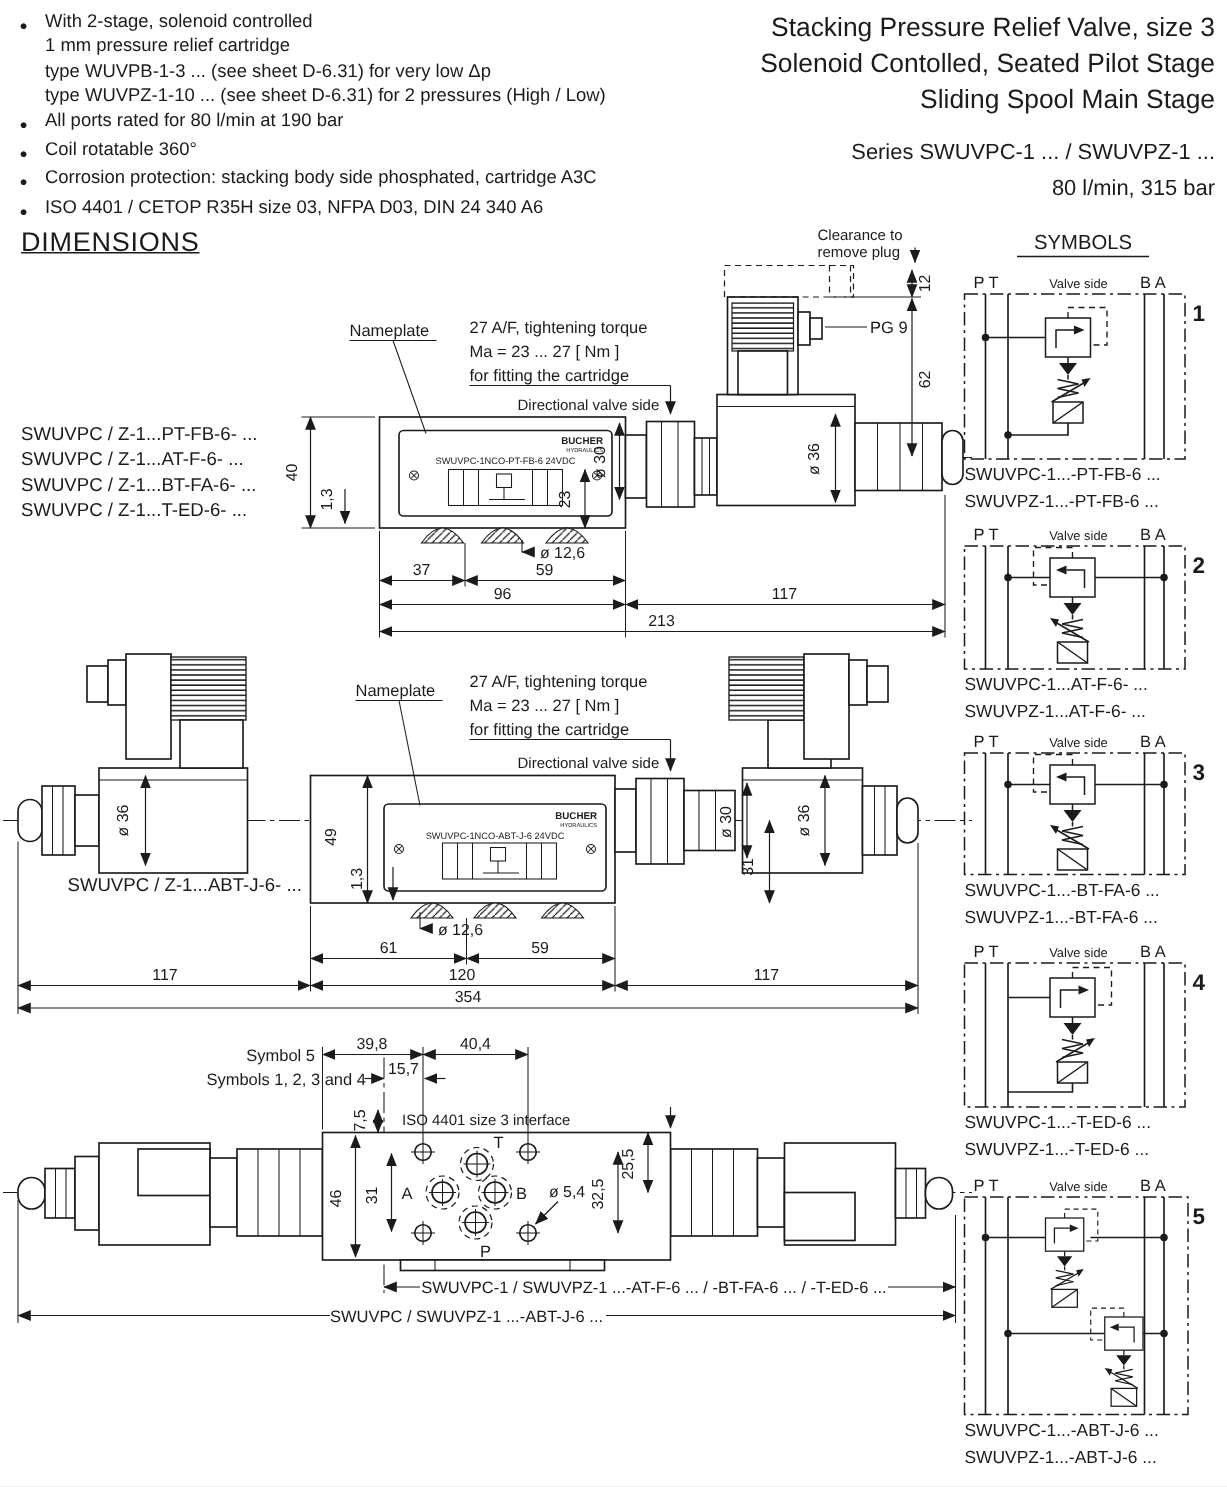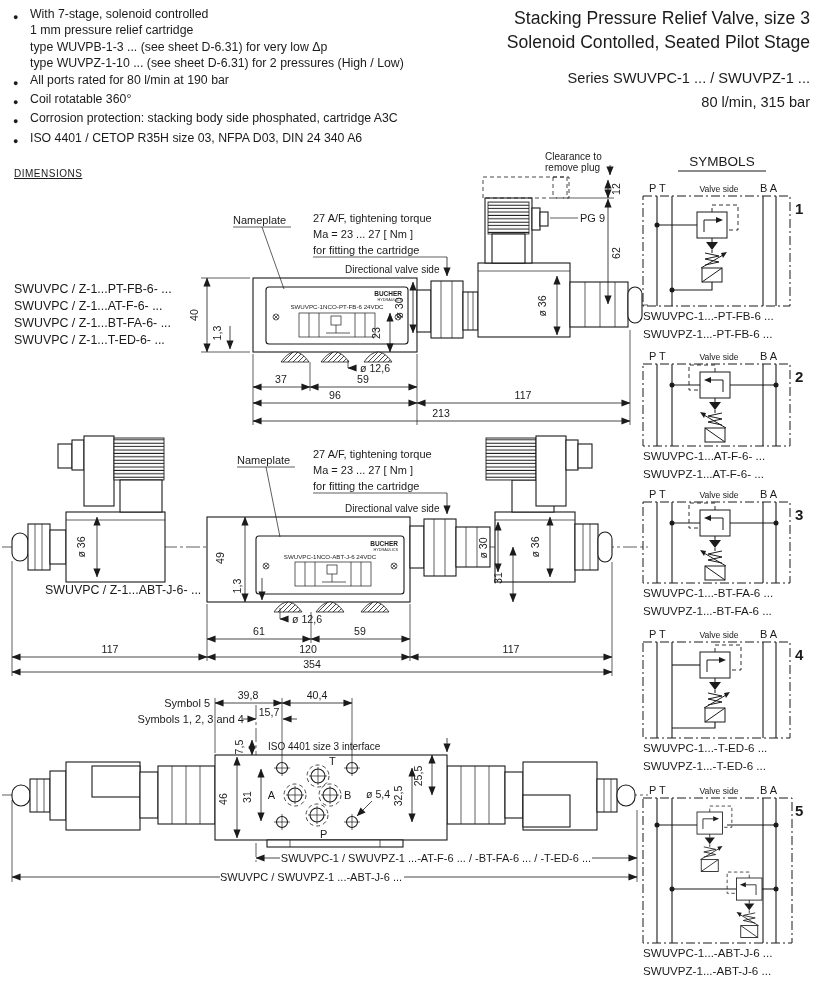--- a/index.html
+++ b/index.html
@@ -9,21 +9,21 @@
   }
   .abs { position:absolute; }
   
   #bullets { left:13px; top:6px; width:430px; font-size:12.3px; line-height:16.4px; }
   .b-row { display:flex; }
   .b-dot { width:17px; font-size:9px; padding-top:3px; }
   
   #titleblock { right:8px; top:6px; width:420px; text-align:right; }
   .t-line { font-size:17.6px; font-weight:normal; line-height:24px; }
   .t-sub  { font-size:14.6px; line-height:24px; }
-  #dim-heading { left:14px; top:168px; font-size:10px; letter-spacing:0.5px; text-decoration:underline; }
+  #dim-heading { left:14px; top:151px; font-size:18px; letter-spacing:0.5px; text-decoration:underline; }
   
   svg { position:absolute; overflow:visible; }
   svg text { fill:#1b1b1b; font-family:"Liberation Sans", sans-serif; }
   .dim  { font-size:10.6px; }
   .lbl  { font-size:12.4px; }
   .note { font-size:11px; }
   .sm   { font-size:10px; }
   .tiny { font-size:6.2px; }
   .brand{ font-size:6.5px; font-weight:bold; }
   .brand2{ font-size:3.8px; }
@@ -41,21 +41,21 @@
 </style>
 </head>
 <body>
 
 <div id="page">
 
   <div id="bullets" class="abs">
     <div class="b-row">
       <span class="b-dot">●</span>
       <div>
-        <div>With 7-stage, solenoid controlled</div>
+        <div>With 2-stage, solenoid controlled</div>
         <div>1 mm pressure relief cartridge</div>
         <div>type WUVPB-1-3 ... (see sheet D-6.31) for very low Δp</div>
         <div>type WUVPZ-1-10 ... (see sheet D-6.31) for 2 pressures (High / Low)</div>
       </div>
     </div>
     <div class="b-row">
       <span class="b-dot">●</span>
       <div>All ports rated for 80 l/min at 190 bar</div>
     </div>
     <div class="b-row">
@@ -68,20 +68,21 @@
     </div>
     <div class="b-row">
       <span class="b-dot">●</span>
       <div>ISO 4401 / CETOP R35H size 03, NFPA D03, DIN 24 340  A6</div>
     </div>
   </div>
 
   <div id="titleblock" class="abs">
     <div class="t-line">Stacking Pressure Relief Valve, size 3</div>
     <div class="t-line">Solenoid Contolled, Seated Pilot Stage</div>
+    <div class="t-line">Sliding Spool Main Stage</div>
     <div class="t-sub" style="margin-top:12px">Series SWUVPC-1 ... / SWUVPZ-1 ...</div>
     <div class="t-sub">80 l/min,  315 bar</div>
   </div>
 
   <div id="dim-heading" class="abs">DIMENSIONS</div>
 
   <svg style="left:0;top:148px" width="650" height="285" viewBox="0 148 650 285">
     <defs>
       <marker id="a1" viewBox="0 0 10 10" refX="9.5" refY="5" markerWidth="9" markerHeight="9" orient="auto-start-reverse" markerUnits="userSpaceOnUse">
         <path d="M0,1 L10,5 L0,9 z" fill="#1b1b1b"></path>

